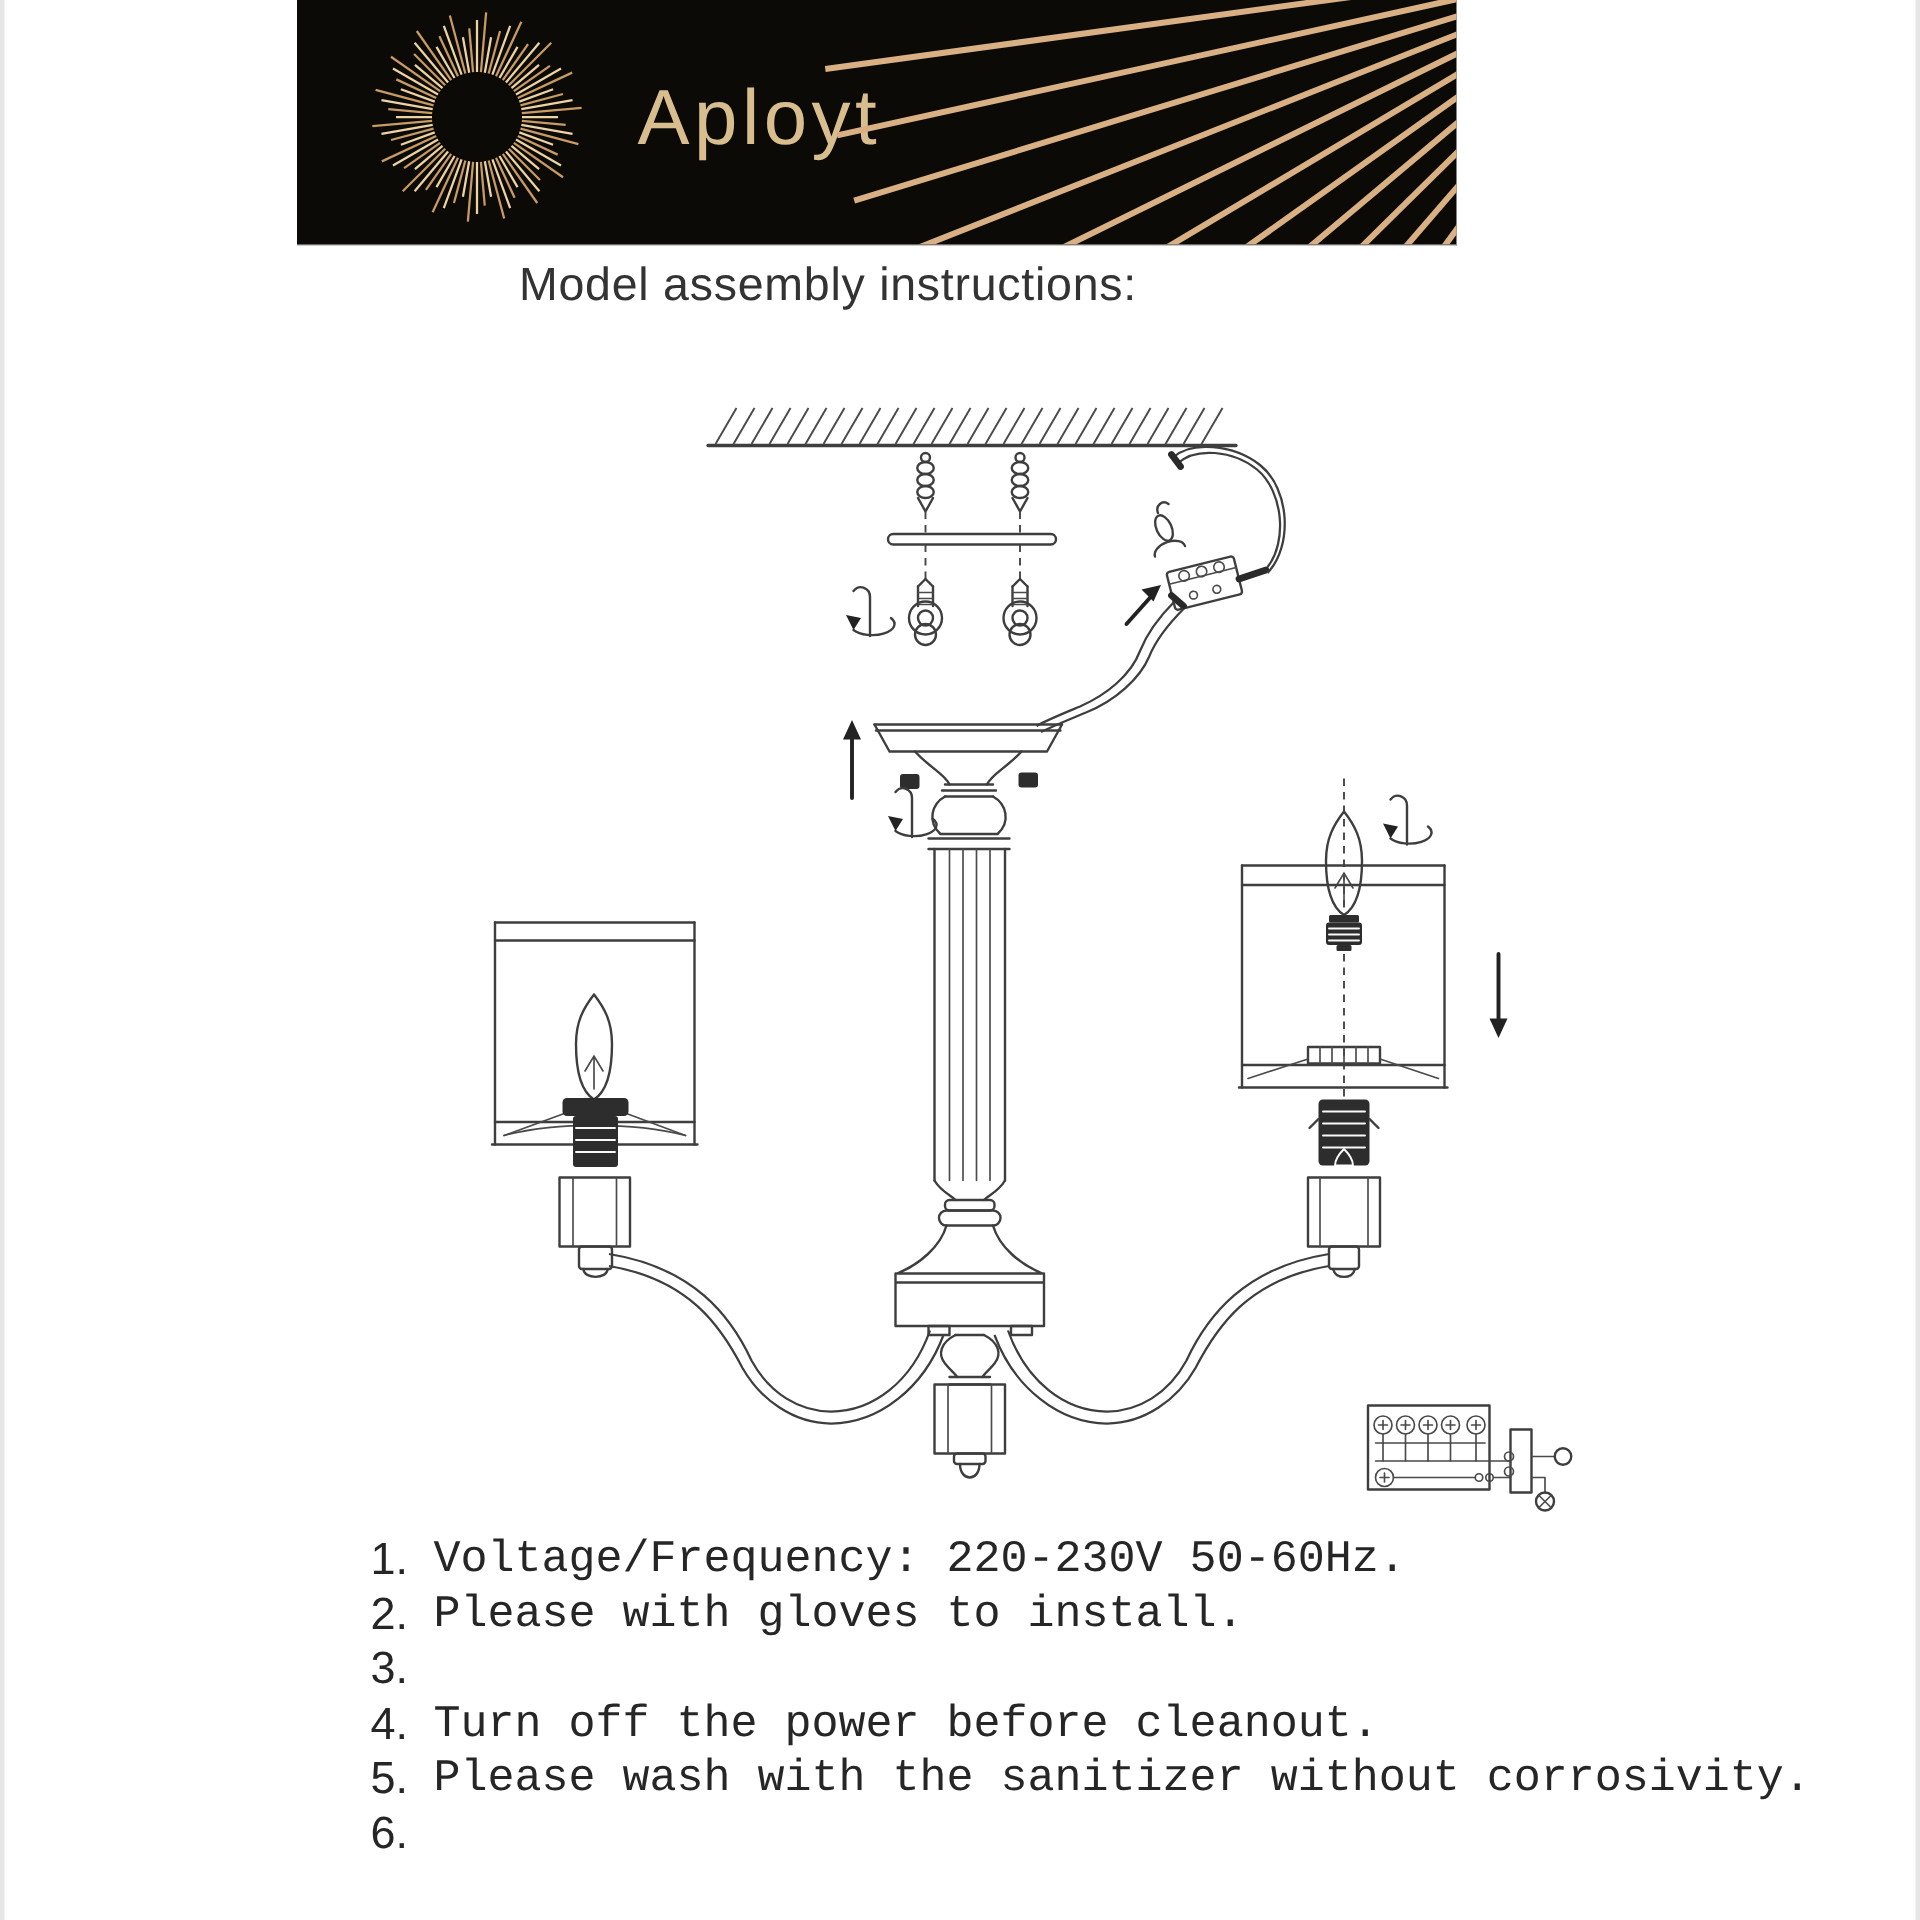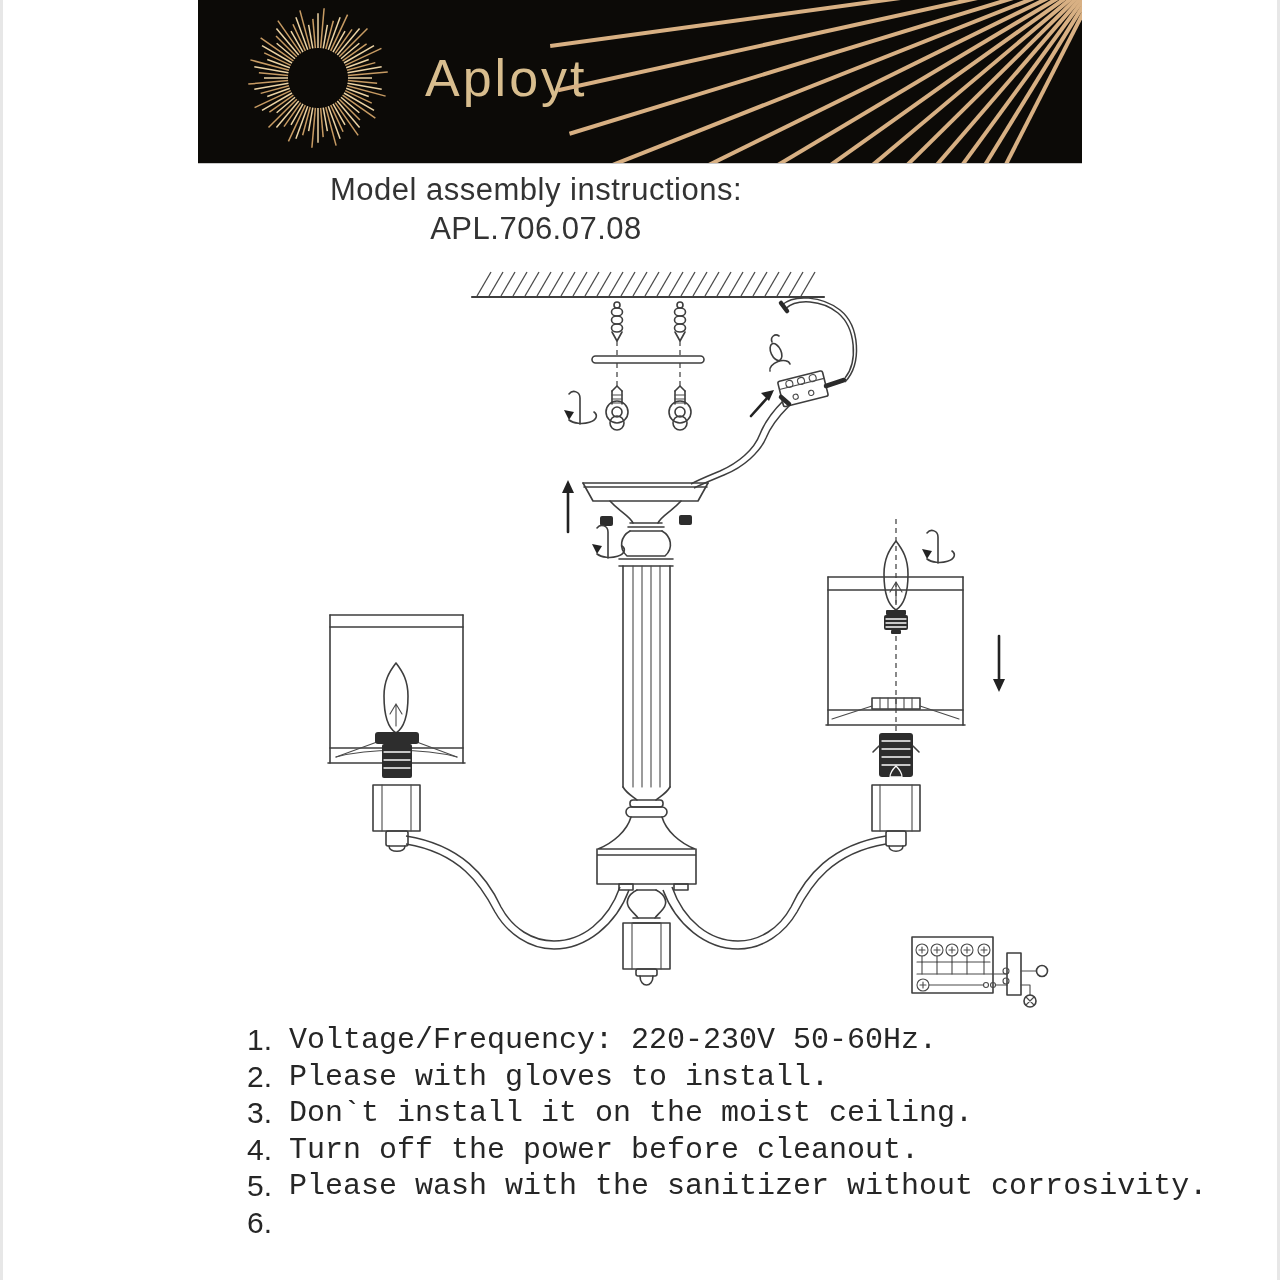--- a/index.html
+++ b/index.html
@@ -6,33 +6,33 @@
   body{
     width:1280px;height:1280px;position:relative;background:#ffffff;
     font-family:"Liberation Sans", sans-serif;color:#2b2b2b;overflow:hidden;
   }
   .page-edge{position:absolute;top:0;bottom:0;width:3px;background:#e7e7e7;}
   .page-edge.left{left:0;}
   .page-edge.right{right:0;}
 
   
   .banner{
-    position:absolute;left:198px;top:0;width:884px;height:163px;
+    position:absolute;left:198px;top:0;width:773px;height:163px;
     background:#0c0a07;border-bottom:1px solid #c9c9c9;overflow:hidden;
   }
   .banner svg{display:block;}
   .wordmark{
     font-family:"Liberation Sans", sans-serif;
     font-weight:400;letter-spacing:3px;
   }
 
   
   .titleblock{
     position:absolute;left:0;top:170px;width:1072px;text-align:center;
-    line-height:39px;font-size:31px;color:#333;letter-spacing:.5px;
+    line-height:39px;font-size:31px;color:#333;letter-spacing:.5px;padding-left:16px;
   }
 
   
   .diagram{position:absolute;left:0;top:0;width:1280px;height:1280px;}
   .ln{stroke:#3e3e3e;fill:none;stroke-width:1.6;stroke-linecap:round;stroke-linejoin:round;}
   .lt{stroke:#4a4a4a;fill:none;stroke-width:1.1;stroke-linecap:round;}
   .tk{stroke:#222;fill:none;stroke-width:2.6;stroke-linecap:round;}
   .fl{fill:#2d2d2d;stroke:none;}
   .ah{fill:#222;stroke:none;}
   .wln{stroke:#fafafa;fill:none;stroke-width:1.3;stroke-linecap:round;}
@@ -146,21 +146,20 @@
         <line x1="907" y1="-30" x2="386.3251679025792" y2="176.14974950341954" stroke="#d8b083" stroke-width="4"></line>
         <line x1="907" y1="-30" x2="371.46933666070015" y2="133.72815464473274" stroke="#d8b083" stroke-width="4"></line>
         <line x1="907" y1="-30" x2="360.06352413286606" y2="90.25178321355563" stroke="#d8b083" stroke-width="4"></line>
         <line x1="907" y1="-30" x2="352.18120933599164" y2="46.00072056321075" stroke="#d8b083" stroke-width="4"></line>
       </g>
   </svg>
 </header>
 
 <div class="titleblock">
   <div>Model assembly instructions:</div>
-  <div>APL.706.07.08</div>
 </div>
 
 <svg class="diagram" viewBox="0 0 1280 1280">
   <defs>
     <g id="rot">
       <path class="ln" d="M0,12 L0,-14 C0,-20 -7,-23 -11,-18"></path>
       <path class="ln" d="M14,0 A14,7 0 1 1 -11,8"></path>
       <path class="ah" d="M-11,8 l-5,-10 l10,2 z"></path>
     </g>
     <g id="screwtop">
@@ -406,21 +405,20 @@
   <li>
     <span class="num">1.</span>
     <span class="txt">Voltage/Frequency: 220-230V 50-60Hz.</span>
   </li>
   <li>
     <span class="num">2.</span>
     <span class="txt">Please with gloves to install.</span>
   </li>
   <li>
     <span class="num">3.</span>
-    <span class="txt">Don`t install it on the moist ceiling.</span>
   </li>
   <li>
     <span class="num">4.</span>
     <span class="txt">Turn off the power before cleanout.</span>
   </li>
   <li>
     <span class="num">5.</span>
     <span class="txt">Please wash with the sanitizer without corrosivity.</span>
   </li>
   <li>

